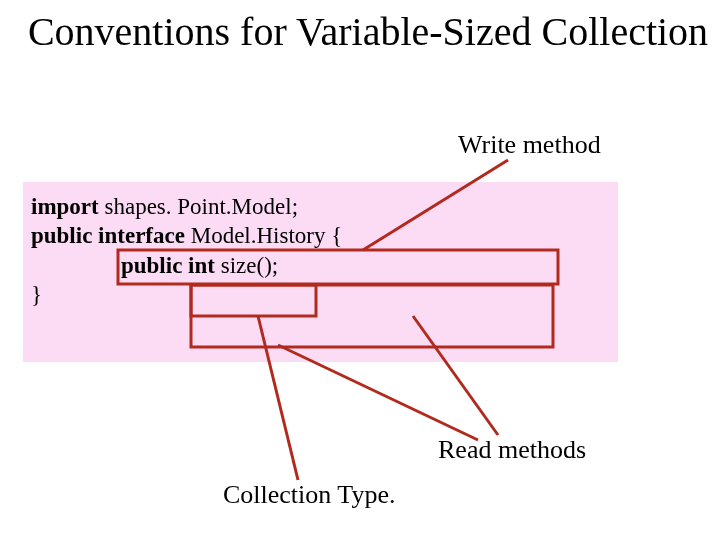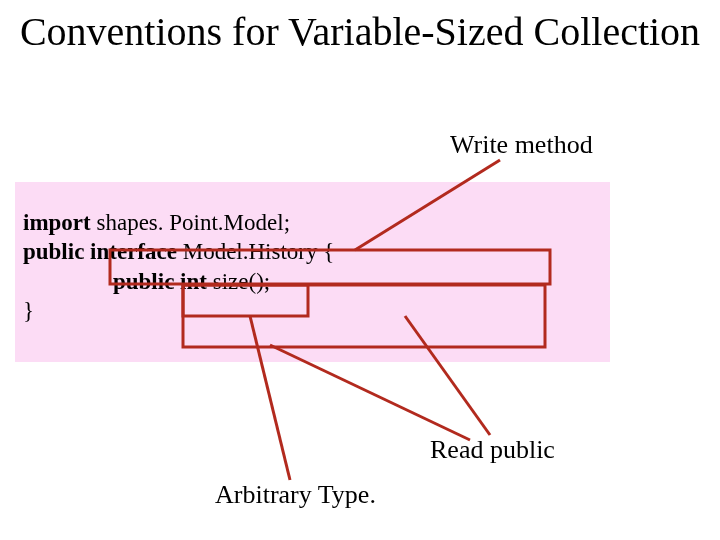--- a/index.html
+++ b/index.html
@@ -10,20 +10,21 @@
     background: #ffffff;
     font-family: "Times New Roman", Times, serif;
     color: #000;
     position: relative;
     overflow: hidden;
   }
   .slide {
     position: relative;
     width: 600px;
     height: 540px;
+    margin-left: 8px;
   }
   .title {
     position: absolute;
     top: 10px;
     left: 0;
     width: 720px;
     text-align: center;
     font-size: 40px;
     line-height: 1.1;
   }
@@ -46,21 +47,21 @@
     left: 215px;
     font-size: 26px;
   }
   .codebox {
     position: absolute;
     top: 182px;
     left: 15px;
     width: 595px;
     height: 180px;
     background: #fcdcf5;
-    padding: 26px 8px 0 8px;
+    padding: 10px 8px 0 8px;
     box-sizing: border-box;
     font-size: 23px;
     line-height: 1.28;
   }
   .codebox .indent {
     display: inline-block;
     width: 90px;
   }
   .kw { font-weight: bold; }
   svg.overlay {
@@ -86,22 +87,22 @@
   </div>
   <div>
     <span class="kw">public interface</span><span> Model.History {</span>
   </div>
   <div>
     <span class="indent"></span><span class="kw">public int</span><span> size();</span>
   </div>
   <div>}</div>
 </div>
 
-<div class="label-read">Read public</div>
-<div class="label-arbtype">Arbitrary Type.</div>
+<div class="label-read">Read methods</div>
+<div class="label-arbtype">Collection Type.</div>
 
 <svg class="overlay" viewBox="0 0 720 540">
 
   <rect x="110" y="250" width="440" height="34" fill="none" stroke="#b22a1e" stroke-width="3"></rect>
 
   <rect x="183" y="285" width="362" height="62" fill="none" stroke="#b22a1e" stroke-width="3"></rect>
 
   <rect x="183" y="285" width="125" height="31" fill="none" stroke="#b22a1e" stroke-width="3"></rect>
 
   <line x1="500" y1="160" x2="355" y2="250" stroke="#b22a1e" stroke-width="3"></line>

